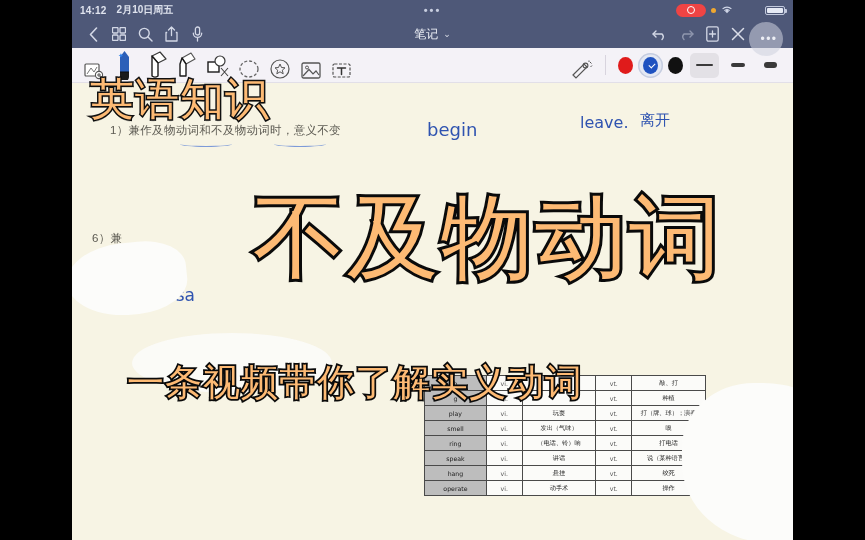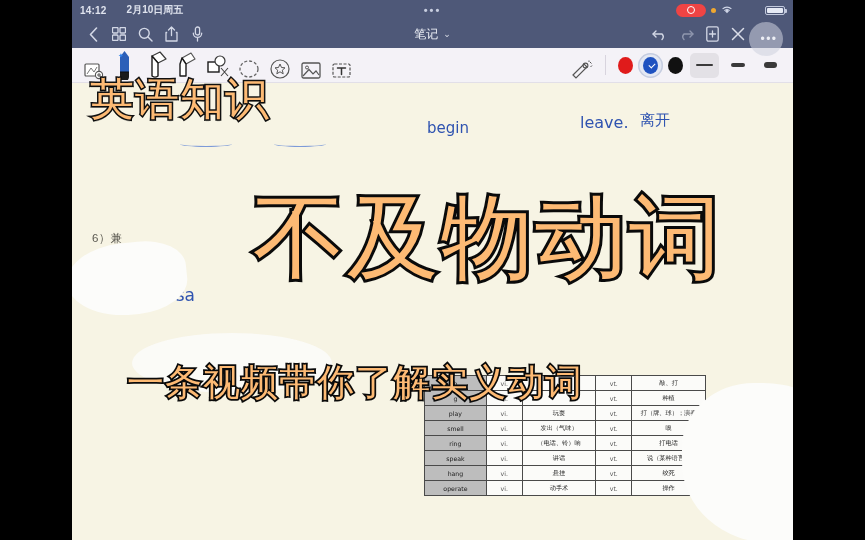--- a/index.html
+++ b/index.html
@@ -12,21 +12,21 @@
   .bar-left  { position:absolute; left:0;   top:0; width:72px;  height:540px; background:#000; z-index:40; }
   .bar-right { position:absolute; left:793px; top:0; width:72px; height:540px; background:#000; z-index:40; }
 
   
   #app { position:absolute; left:72px; top:0; width:721px; height:540px; background:#be185d; overflow:hidden; }
 
   
   .statusbar { position:relative; height:20px; background:#4e5878; color:#dfe3ee;
                display:flex; align-items:center; padding:0 8px; font-size:10px; font-weight:bold; }
   .sb-time { letter-spacing:.2px; }
-  .sb-date { margin-left:20px; }
+  .sb-date { margin-left:10px; }
   .sb-dots { position:absolute; left:50%; transform:translateX(-50%); letter-spacing:2px; font-size:11px; color:#c8cee0; }
   .sb-right { margin-left:auto; display:flex; align-items:center; gap:5px; }
   .rec-pill { width:30px; height:13px; border-radius:7px; background:#ef4444;
               display:flex; align-items:center; justify-content:center; }
   .rec-inner { width:8px; height:8px; border-radius:50%; border:1.5px solid #fff; }
   .orange-dot { width:5px; height:5px; border-radius:50%; background:#f0a830; }
   .wifi { font-size:9px; color:#cfd5e6; }
   .batt-txt { font-size:11px;margin-top:36px; }
   .batt { width:20px; height:9px; border:1px solid #c2c9dd; border-radius:2px; position:relative; }
   .batt::after { content:""; position:absolute; right:-3px; top:2.5px; width:2px; height:4px; background:#c2c9dd; border-radius:0 1px 1px 0; }
@@ -77,21 +77,21 @@
   
   .page { position:absolute; left:0; top:83px; width:721px; height:457px; background:#f4f0e0; }
   .page-white { position:absolute; left:0; top:0; right:0; bottom:0; background:#f7f4e4; }
   .note-txt { position:absolute; color:#5c5a52; font-size:11.5px; white-space:nowrap;
               letter-spacing:.3px; }
   .n1 { left:38px; top:40px; }
   .n2 { left:20px; top:148px; }
   .n3 { left:28px; top:162px; }
   .hand { position:absolute; color:#2f53b0; font-family:"DejaVu Sans",sans-serif;
           white-space:nowrap; }
-  .h-begin { left:355px; top:36px; font-size:15px; }
+  .h-begin { left:355px; top:36px; font-size:18px; }
   .h-leave { left:508px; top:30px; font-size:16px; }
   .h-leave-cn { left:568px; top:28px; font-size:15px; }
   .h-we { left:72px; top:202px; font-size:17px; }
   .h-he { left:82px; top:236px; font-size:16px; }
   .u-wave { position:absolute; height:6px; border-bottom:1.4px solid #7d9ad8; border-radius:50%; }
 
   
   .vtable { position:absolute; left:352px; top:292px; width:282px; border:1px solid #3f3f3f;
             border-collapse:collapse; background:#fbfbf9; font-size:6.2px; color:#1a1a1a; }
   .vtable td { border:1px solid #4a4a4a; padding:2.5px 1px; text-align:center;
@@ -314,20 +314,21 @@
         <div class="wline w2"></div>
       </div>
       <div class="wbtn">
         <div class="wline w3"></div>
       </div>
     </div>
 
     <div class="page">
       <div class="page-white"></div>
 
+      <div class="note-txt n1">1）兼作及物动词和不及物动词时，意义不变</div>
       <div class="note-txt n2">6）兼</div>
       <div class="note-txt n3">（做及</div>
 
       <div class="hand h-begin">begin</div>
       <div class="hand h-leave">leave.</div>
       <div class="hand h-leave-cn">离开</div>
       <div class="hand h-we">We sa</div>
 
       <div class="u-wave" style="left:108px;top:58px;width:52px;"></div>
       <div class="u-wave" style="left:202px;top:58px;width:52px;"></div>

